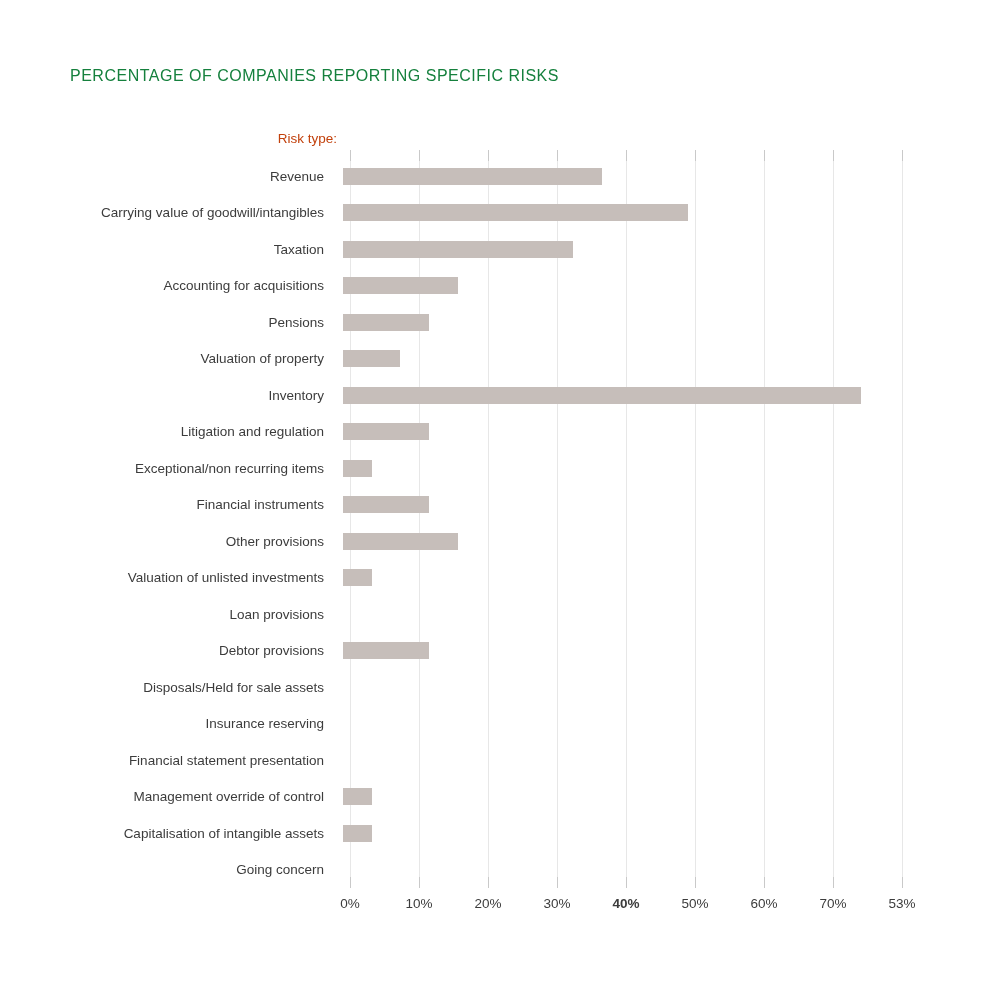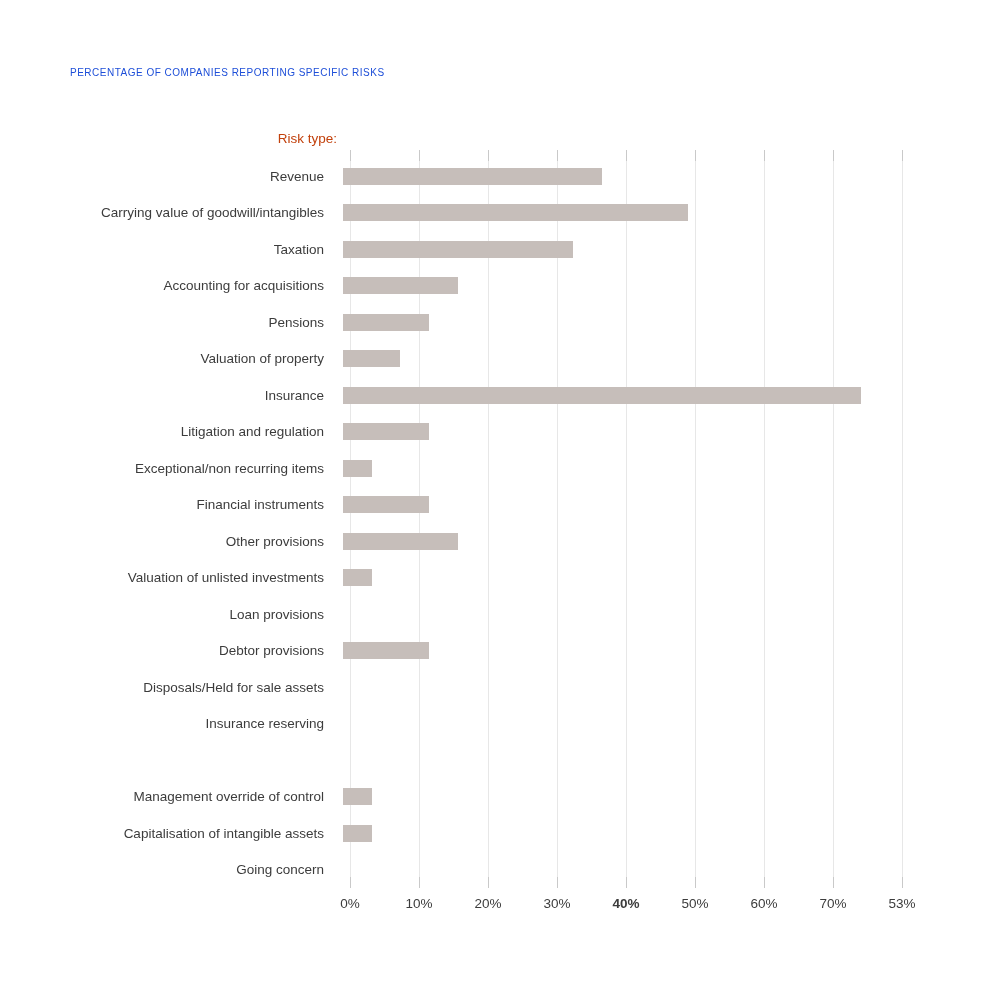--- a/index.html
+++ b/index.html
@@ -7,24 +7,24 @@
     position:relative;
     width:1000px;height:1001px;
     background:#ffffff;
     font-family:"Liberation Sans", sans-serif;
     color:#3c3c3c;
     overflow:hidden;
   }
   .chart-title{
     position:absolute;
     left:70px;top:67px;
-    font-size:10px;
+    font-size:16px;
     font-weight:400;
     letter-spacing:0.5px;
-    color:#1d4ed8;
+    color:#15803d;
   }
   .risk-type-label{
     position:absolute;
     left:0;top:131px;
     width:337px;
     text-align:right;
     font-size:13.5px;
     color:#c2410c;
   }
   .grid-layer{position:absolute;left:0;top:0;}
@@ -157,21 +157,21 @@
           <div class="bar" style="width: 86.25px; background: rgb(198, 190, 186);"></div>
         </div>
       </div>
       <div class="row">
         <div class="row-label">Valuation of property</div>
         <div class="bar-track">
           <div class="bar" style="width: 57.27px; background: rgb(198, 190, 186);"></div>
         </div>
       </div>
       <div class="row">
-        <div class="row-label">Insurance</div>
+        <div class="row-label">Inventory</div>
         <div class="bar-track">
           <div class="bar" style="width: 517.5px; background: rgb(198, 190, 186);"></div>
         </div>
       </div>
       <div class="row">
         <div class="row-label">Litigation and regulation</div>
         <div class="bar-track">
           <div class="bar" style="width: 86.25px; background: rgb(198, 190, 186);"></div>
         </div>
       </div>
@@ -211,20 +211,21 @@
       </div>
       <div class="row">
         <div class="row-label">Disposals/Held for sale assets</div>
         <div class="bar-track"></div>
       </div>
       <div class="row">
         <div class="row-label">Insurance reserving</div>
         <div class="bar-track"></div>
       </div>
       <div class="row">
+        <div class="row-label">Financial statement presentation</div>
         <div class="bar-track"></div>
       </div>
       <div class="row">
         <div class="row-label">Management override of control</div>
         <div class="bar-track">
           <div class="bar" style="width: 28.98px; background: rgb(198, 190, 186);"></div>
         </div>
       </div>
       <div class="row">
         <div class="row-label">Capitalisation of intangible assets</div>

